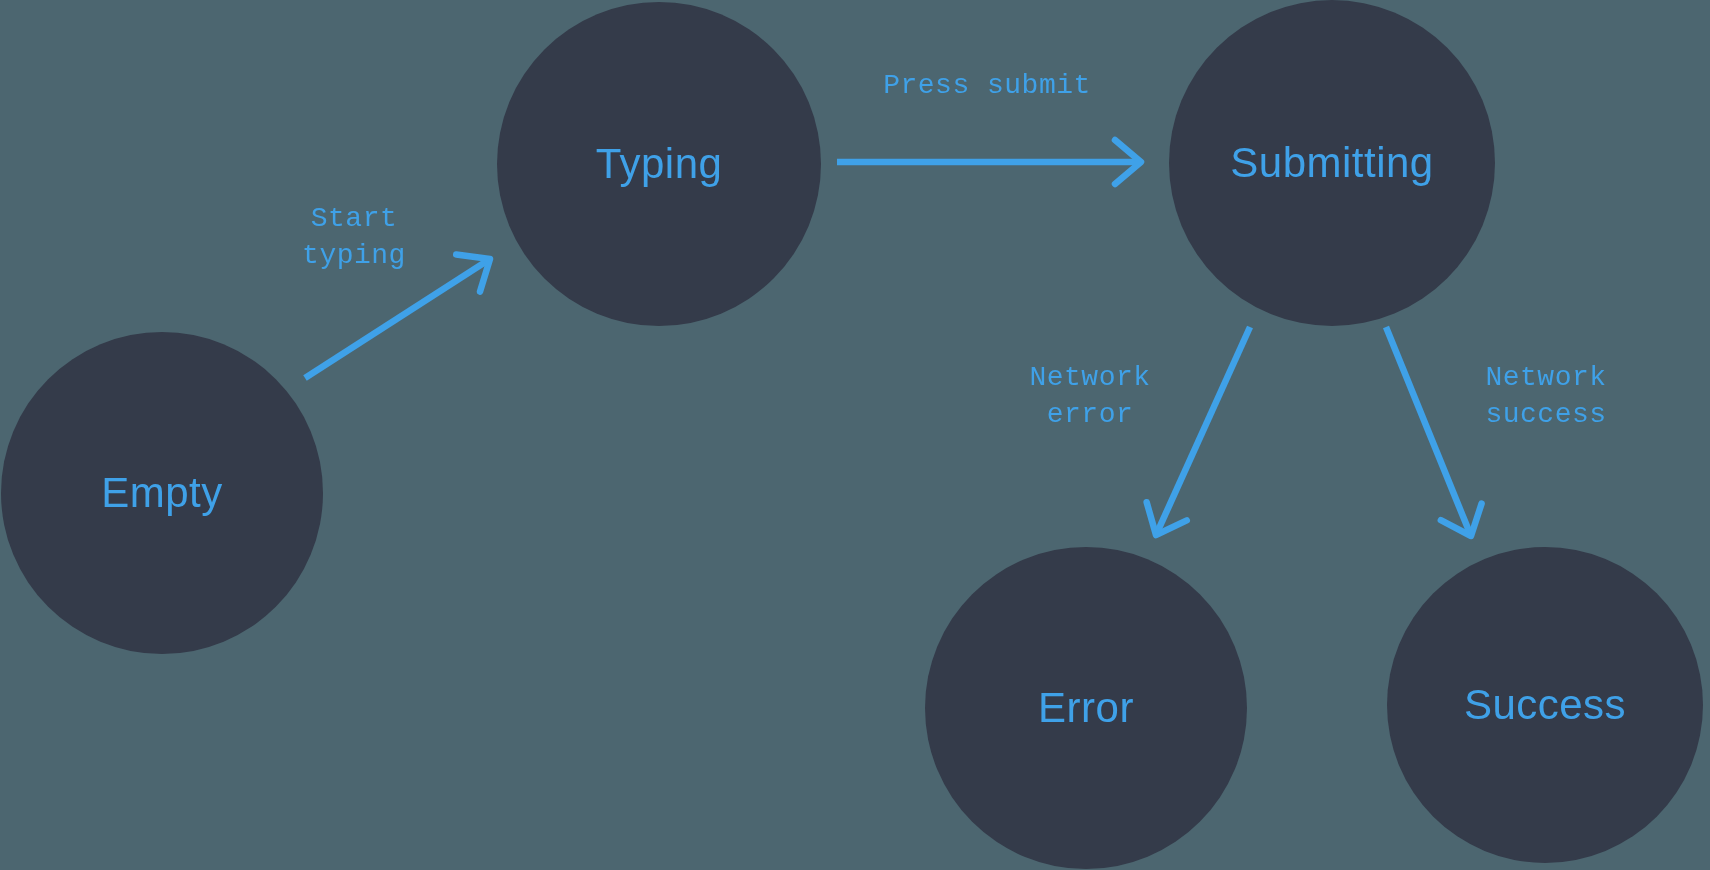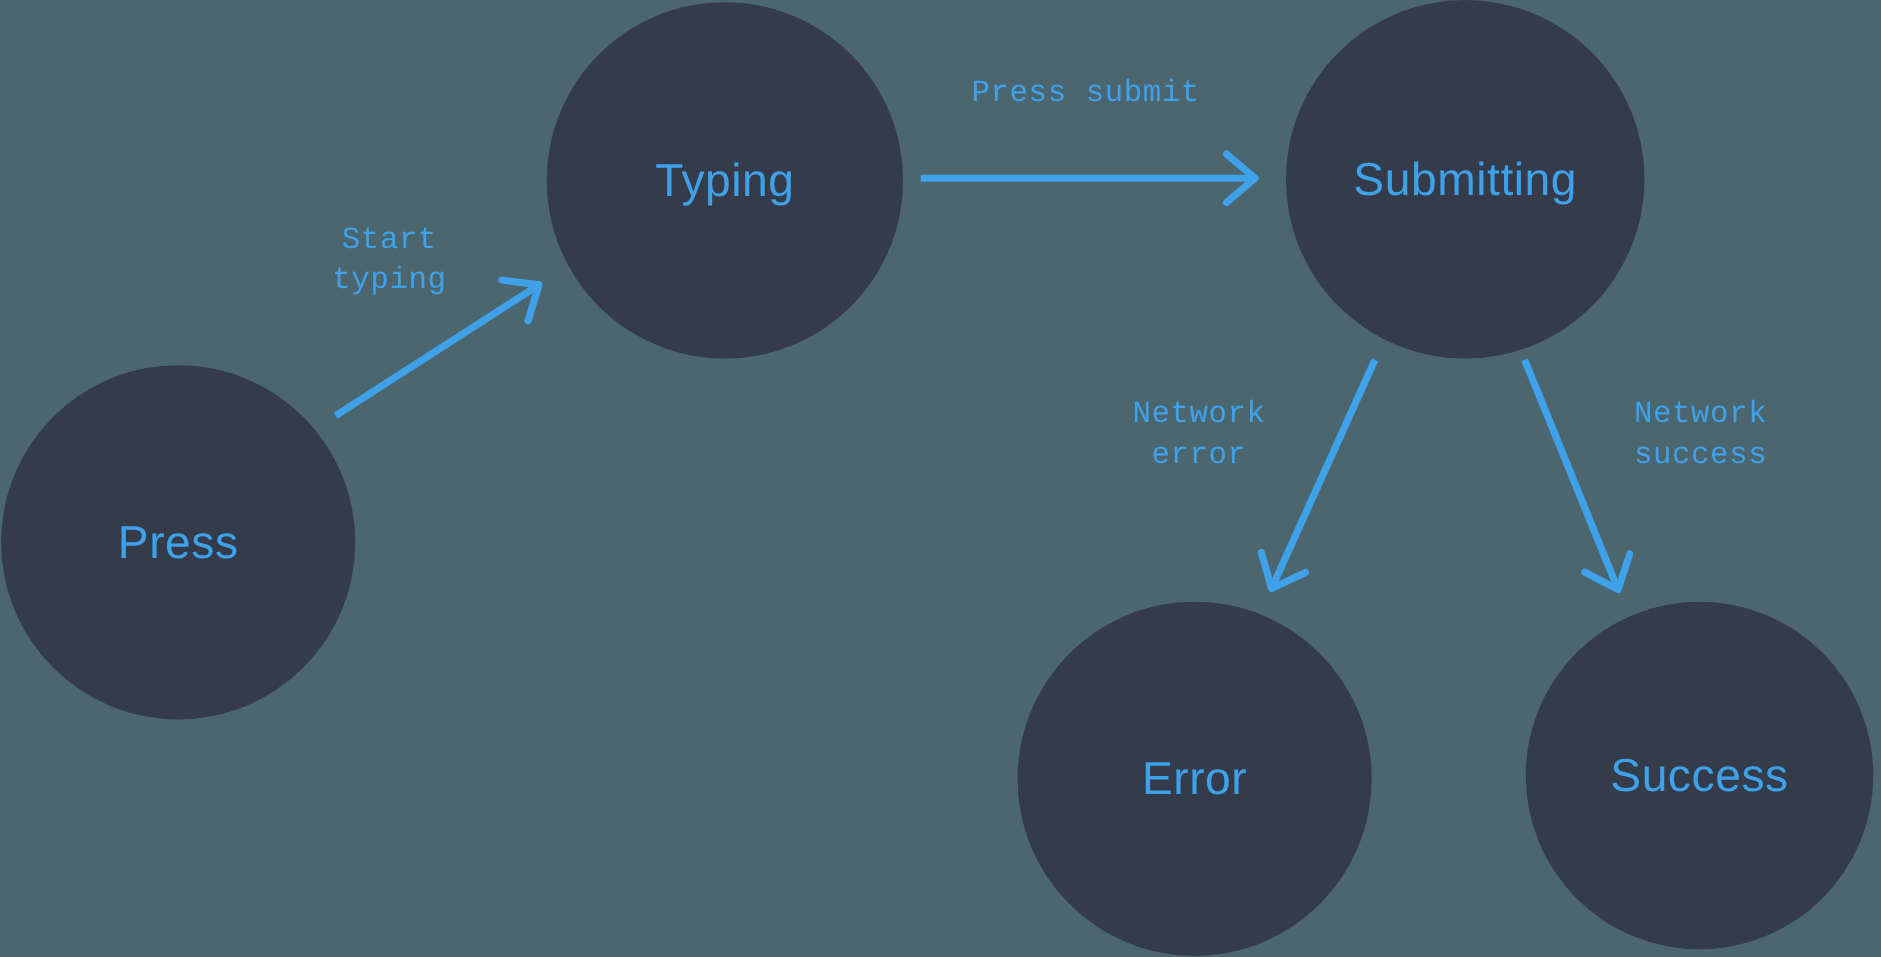--- a/index.html
+++ b/index.html
@@ -54,21 +54,21 @@
         <path d="M -26 -22 L 0 0 L -26 22" style="fill:none;stroke:var(--accent,#3fa1e8);stroke-width:6.5;stroke-linecap:round;stroke-linejoin:round"></path>
       </marker>
     </defs>
     <line class="edge-line" x1="305" y1="378" x2="490" y2="259" marker-end="url(#arrowhead)"></line>
     <line class="edge-line" x1="837" y1="162" x2="1141" y2="162" marker-end="url(#arrowhead)"></line>
     <line class="edge-line" x1="1250" y1="327" x2="1156" y2="535" marker-end="url(#arrowhead)"></line>
     <line class="edge-line" x1="1386" y1="327" x2="1471" y2="536" marker-end="url(#arrowhead)"></line>
   </svg>
 
   <div class="node node-empty">
-    <span>Press</span>
+    <span>Empty</span>
   </div>
   <div class="node node-typing">
     <span>Typing</span>
   </div>
   <div class="node node-submitting">
     <span>Submitting</span>
   </div>
   <div class="node node-error">
     <span>Error</span>
   </div>

